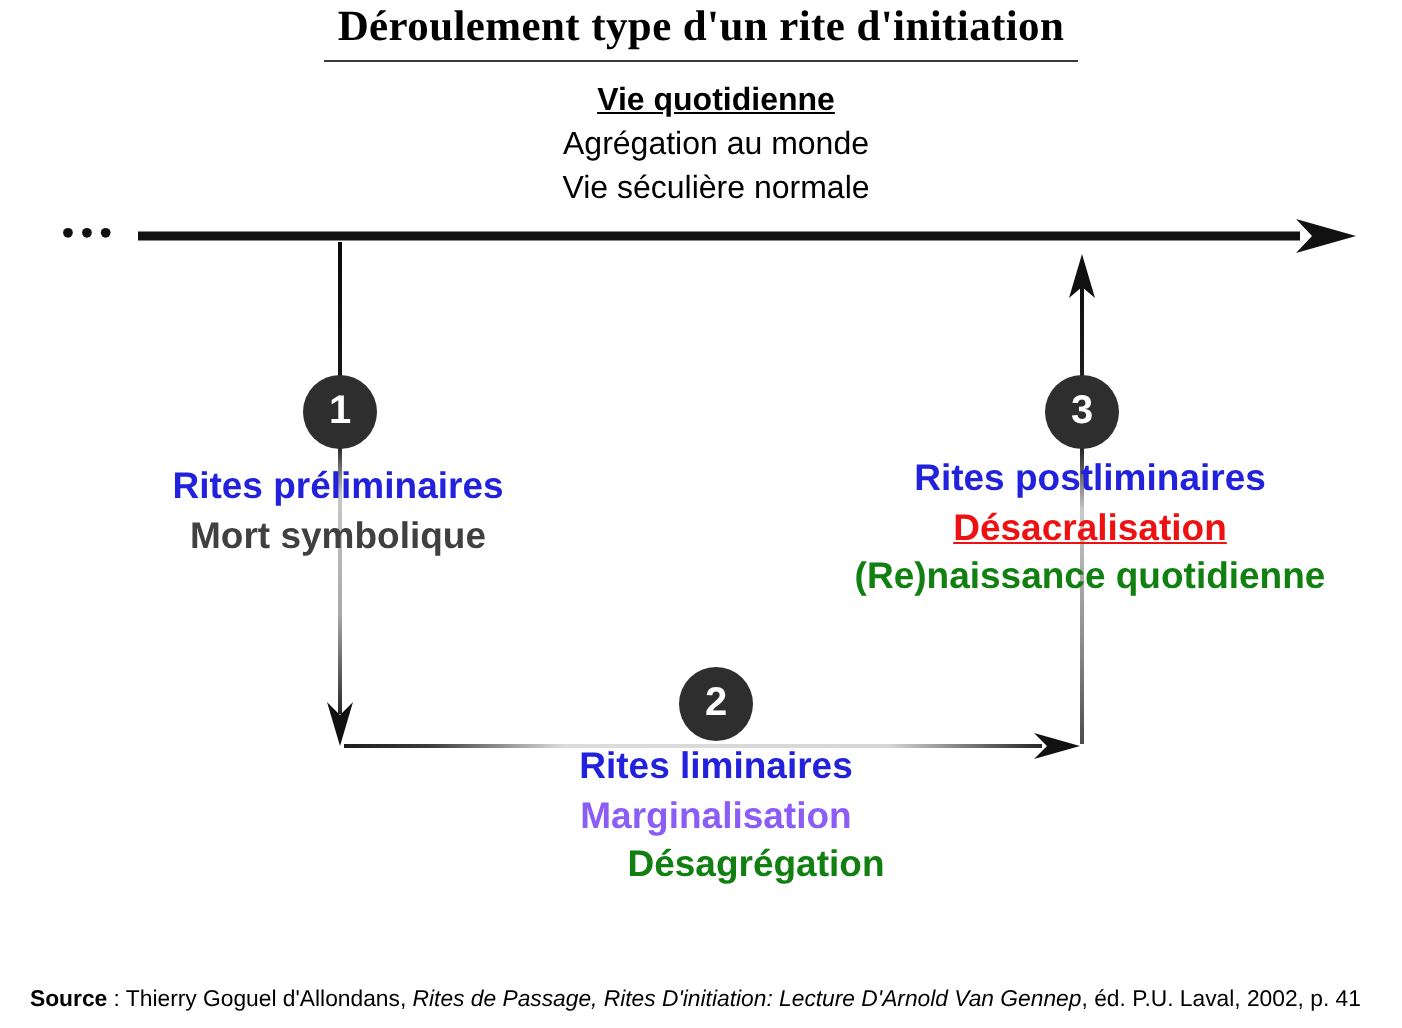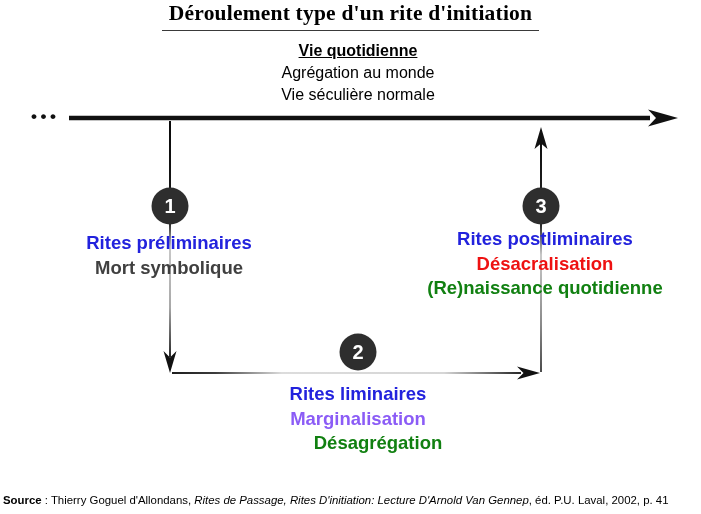--- a/index.html
+++ b/index.html
@@ -35,21 +35,21 @@
   }
   
   .step {
     position:absolute; transform:translateX(-50%); text-align:center;
     font-weight:bold; font-size:18.5px; line-height:24.5px; white-space:nowrap;
   }
   
   .source {
     position:absolute; left:3px; top:494px; font-size:11.4px; color:#000; white-space:nowrap;
   }
-  .source .lbl { font-weight:bold; }
+  .source .lbl { font-weight:bold;margin-left:12px; }
   .source .it { font-style:italic;margin-top:36px; }
 </style>
 </head>
 <body>
 
 <div class="stage">
 
   <svg class="arrows" width="701" height="514" viewBox="0 0 701 514">
     <defs>
       <linearGradient id="gradLeft" x1="0" y1="121" x2="0" y2="373" gradientUnits="userSpaceOnUse">
@@ -101,25 +101,25 @@
   <div class="badge" style="left: 358px; top: 352px; background: rgb(46, 46, 46);">2</div>
   <div class="badge" style="left: 541px; top: 206px; background: rgb(46, 46, 46);">3</div>
 
   <div class="step" style="left:169px; top:231px;">
     <div style="color: rgb(34, 34, 221);">Rites préliminaires</div>
     <div style="color: #404040;">Mort symbolique</div>
   </div>
 
   <div class="step" style="left:545px; top:215px;margin-top:12px;">
     <div style="color: rgb(34, 34, 221);">Rites postliminaires</div>
-    <div style="color: rgb(238, 17, 17);">Désacralisation</div>
+    <div style="color: rgb(238, 17, 17); text-decoration: underline;">Désacralisation</div>
     <div style="color: rgb(17, 128, 17);">(Re)naissance quotidienne</div>
   </div>
 
-  <div class="step" style="left:358px; top:382px;">
+  <div class="step" style="left:358px; top:371px;">
     <div style="color: rgb(34, 34, 221);">Rites liminaires</div>
     <div style="color: #8b5cf6;">Marginalisation</div>
     <div style="color: rgb(17, 128, 17); margin-left: 40px;">Désagrégation</div>
   </div>
 
   <div class="source">
     <span class="lbl">Source</span><span> : Thierry Goguel d'Allondans, </span><span class="it">Rites de Passage, Rites D'initiation: Lecture D'Arnold Van Gennep</span><span>, éd. P.U. Laval, 2002, p. 41</span>
   </div>
 
 </div>

